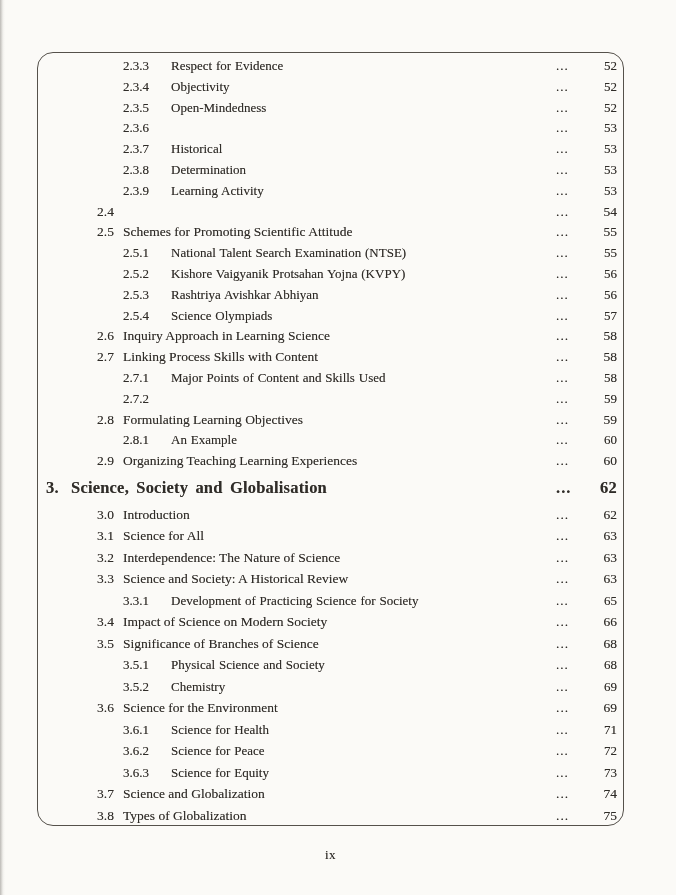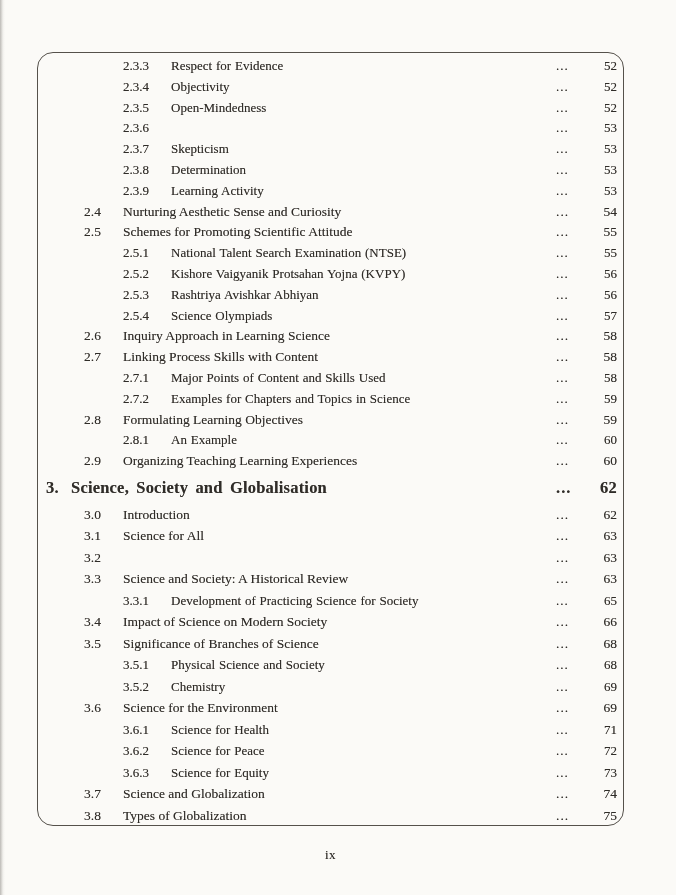--- a/index.html
+++ b/index.html
@@ -37,21 +37,21 @@
   .row {
     position: relative;
     height: 20.8px;
     font-size: 13.5px;
     line-height: 20.8px;
     text-shadow: 0 0 0.6px rgba(50,45,40,0.45);
     white-space: nowrap;
   }
   .row.sub { font-size: 13px; }
   .row.after-chapter { height: 21.5px; line-height: 21.5px; }
-  .row .num   { position: absolute; left: 46px; }
+  .row .num   { position: absolute; left: 59px; }
   .row .title { position: absolute; left: 85px; }
   .row.sub .num   { left: 85px; }
   .row.sub .title { left: 133px; word-spacing: 0.6px; text-align: center; }
   .row .dots  { position: absolute; left: 518px; letter-spacing: 1px; }
   .row .pagenum {
     position: absolute; left: 529px; width: 50px;
     text-align: right;
   }
   .row.chapter {
     height: 32px; line-height: 32px;
@@ -95,39 +95,38 @@
           <span class="dots">...</span>
           <span class="pagenum">52</span>
         </div>
         <div class="row sub">
           <span class="num">2.3.6</span>
           <span class="dots">...</span>
           <span class="pagenum">53</span>
         </div>
         <div class="row sub">
           <span class="num">2.3.7</span>
-          <span class="title">Skepticism</span>
+          <span class="title">Historical</span>
           <span class="dots">...</span>
           <span class="pagenum">53</span>
         </div>
         <div class="row sub">
           <span class="num">2.3.8</span>
           <span class="title">Determination</span>
           <span class="dots">...</span>
           <span class="pagenum">53</span>
         </div>
         <div class="row sub">
           <span class="num">2.3.9</span>
           <span class="title">Learning Activity</span>
           <span class="dots">...</span>
           <span class="pagenum">53</span>
         </div>
         <div class="row section">
           <span class="num">2.4</span>
-          <span class="title">Nurturing Aesthetic Sense and Curiosity</span>
           <span class="dots">...</span>
           <span class="pagenum">54</span>
         </div>
         <div class="row section">
           <span class="num">2.5</span>
           <span class="title">Schemes for Promoting Scientific Attitude</span>
           <span class="dots">...</span>
           <span class="pagenum">55</span>
         </div>
         <div class="row sub">
@@ -167,21 +166,20 @@
           <span class="pagenum">58</span>
         </div>
         <div class="row sub">
           <span class="num">2.7.1</span>
           <span class="title">Major Points of Content and Skills Used</span>
           <span class="dots">...</span>
           <span class="pagenum">58</span>
         </div>
         <div class="row sub">
           <span class="num">2.7.2</span>
-          <span class="title">Examples for Chapters and Topics in Science</span>
           <span class="dots">...</span>
           <span class="pagenum">59</span>
         </div>
         <div class="row section">
           <span class="num">2.8</span>
           <span class="title">Formulating Learning Objectives</span>
           <span class="dots">...</span>
           <span class="pagenum">59</span>
         </div>
         <div class="row sub">
@@ -209,20 +207,21 @@
           <span class="pagenum">62</span>
         </div>
         <div class="row section after-chapter">
           <span class="num">3.1</span>
           <span class="title">Science for All</span>
           <span class="dots">...</span>
           <span class="pagenum">63</span>
         </div>
         <div class="row section after-chapter">
           <span class="num">3.2</span>
+          <span class="title">Interdependence: The Nature of Science</span>
           <span class="dots">...</span>
           <span class="pagenum">63</span>
         </div>
         <div class="row section after-chapter">
           <span class="num">3.3</span>
           <span class="title">Science and Society: A Historical Review</span>
           <span class="dots">...</span>
           <span class="pagenum">63</span>
         </div>
         <div class="row sub after-chapter">

